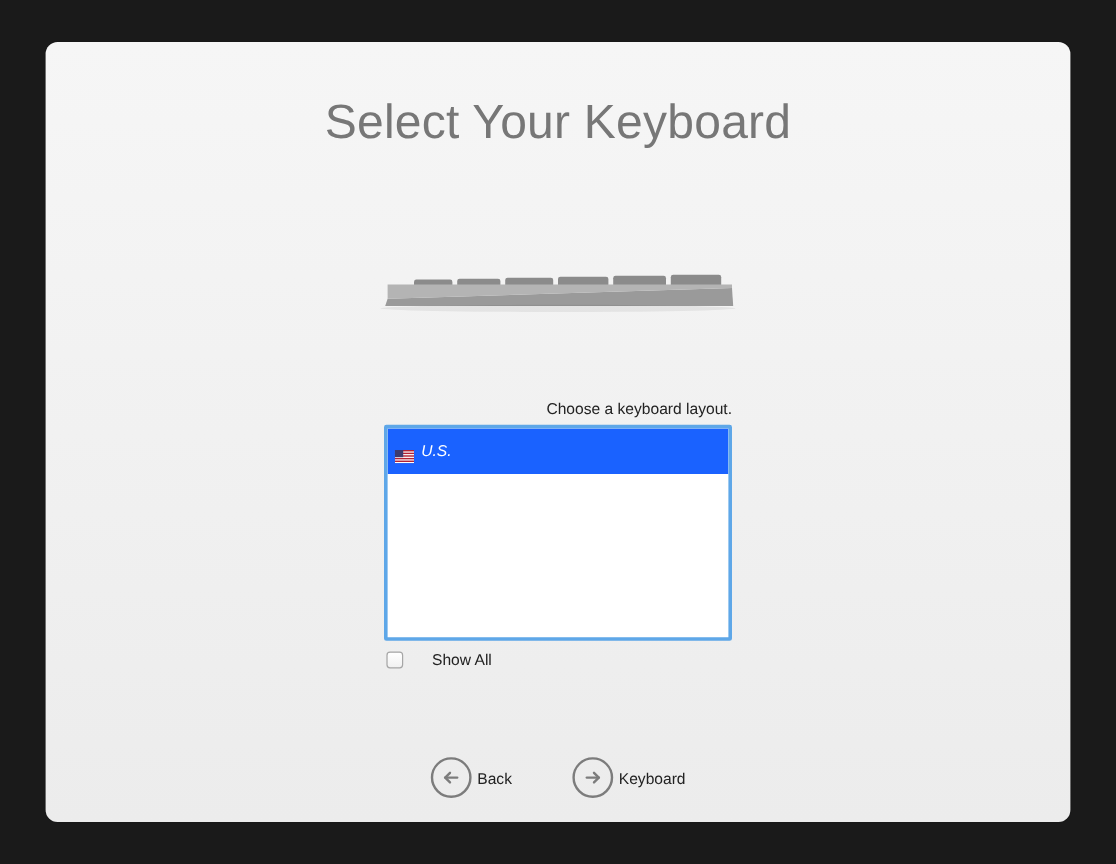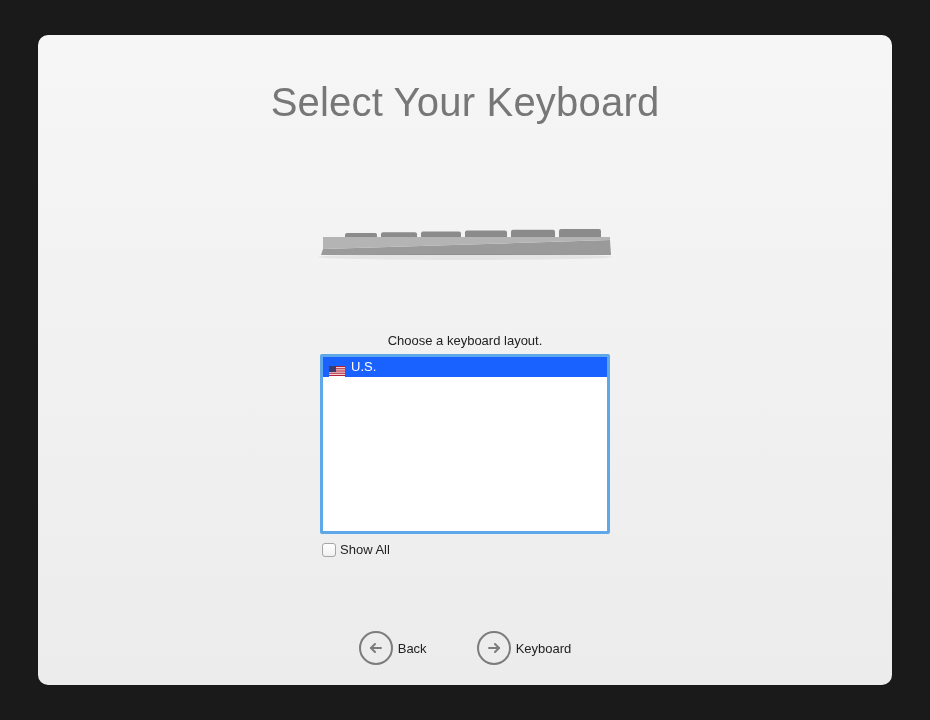--- a/index.html
+++ b/index.html
@@ -35,58 +35,59 @@
       margin: 90px auto 0;
       width: 300px;
       height: 60px;
       position: relative;
     }
     .listbox-area {
       width: 290px;
       margin: 58px auto 0;
     }
     .prompt {
-      text-align: center;
+      text-align: right;
       font-size: 13px;
       color: #222;
       margin-bottom: 6px;
     }
     .listbox {
       width: 290px;
       height: 180px;
       background: #fff;
       border: 3px solid #5ea7e8;
       border-radius: 2px;
       overflow: hidden;
     }
     .list-item {
-      height: 20px;
+      height: 38px;
       line-height: 22px;
       padding: 0 6px;
       font-size: 13px;
       color: #fff;
       display: flex;
       align-items: center;
       gap: 6px;
       cursor: pointer;
+      font-style: italic;
     }
     .list-item.selected {
       background: #1a62ff;
     }
     .flag-us {
       width: 16px;
       height: 11px;
       display: inline-block;
       flex-shrink: 0;
     }
     .showall-row {
       margin-top: 8px;
       display: flex;
       align-items: center;
-      gap: 4px;
+      gap: 24px;
       padding-left: 2px;
     }
     .checkbox {
       width: 14px;
       height: 14px;
       border: 1px solid #a6a6a6;
       border-radius: 3px;
       background: linear-gradient(#fff, #f1f1f1);
       cursor: pointer;
       display: inline-block;

